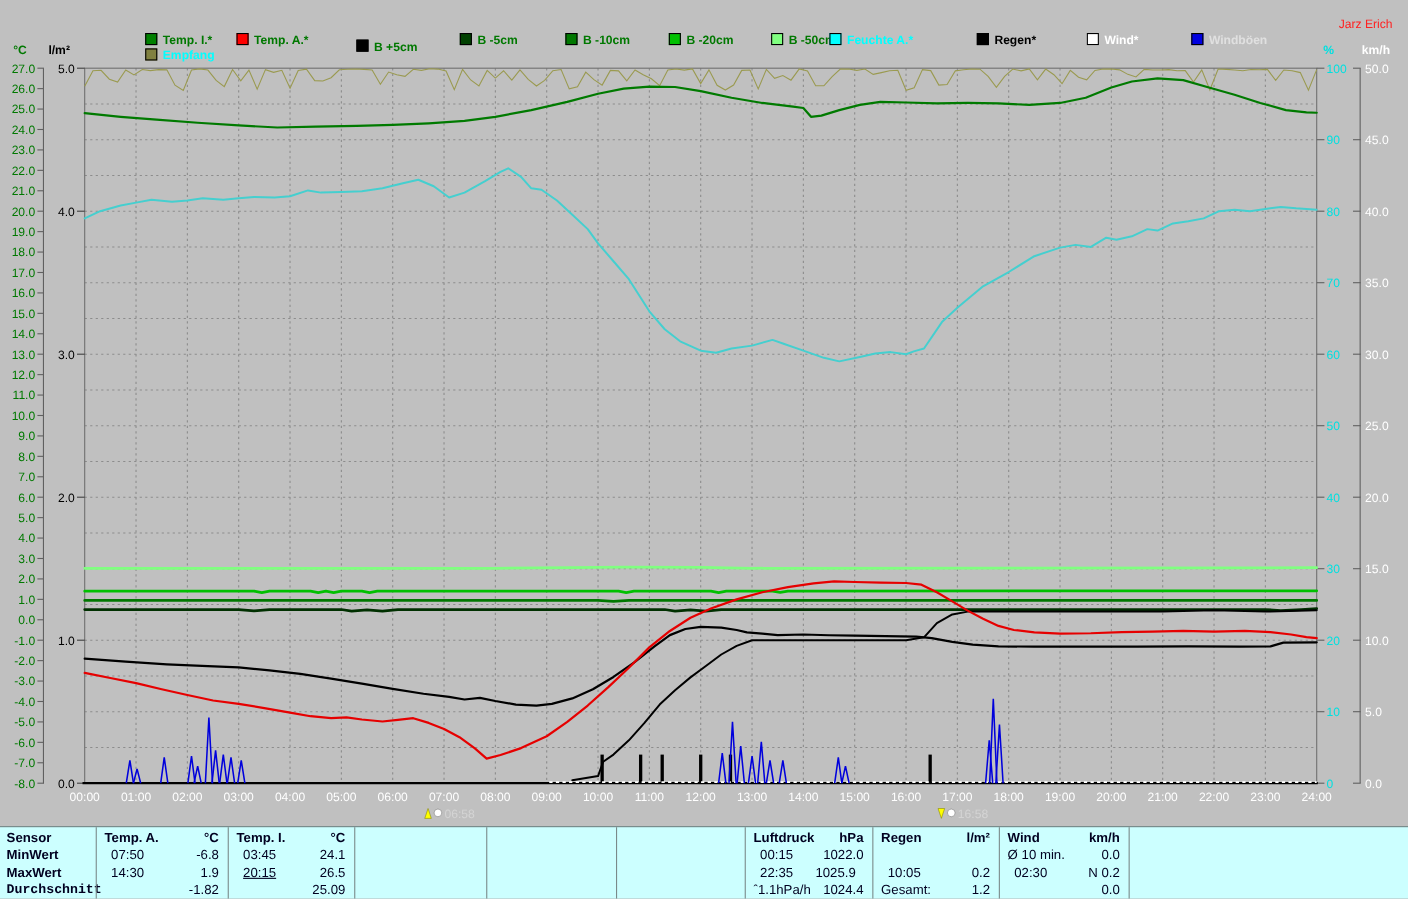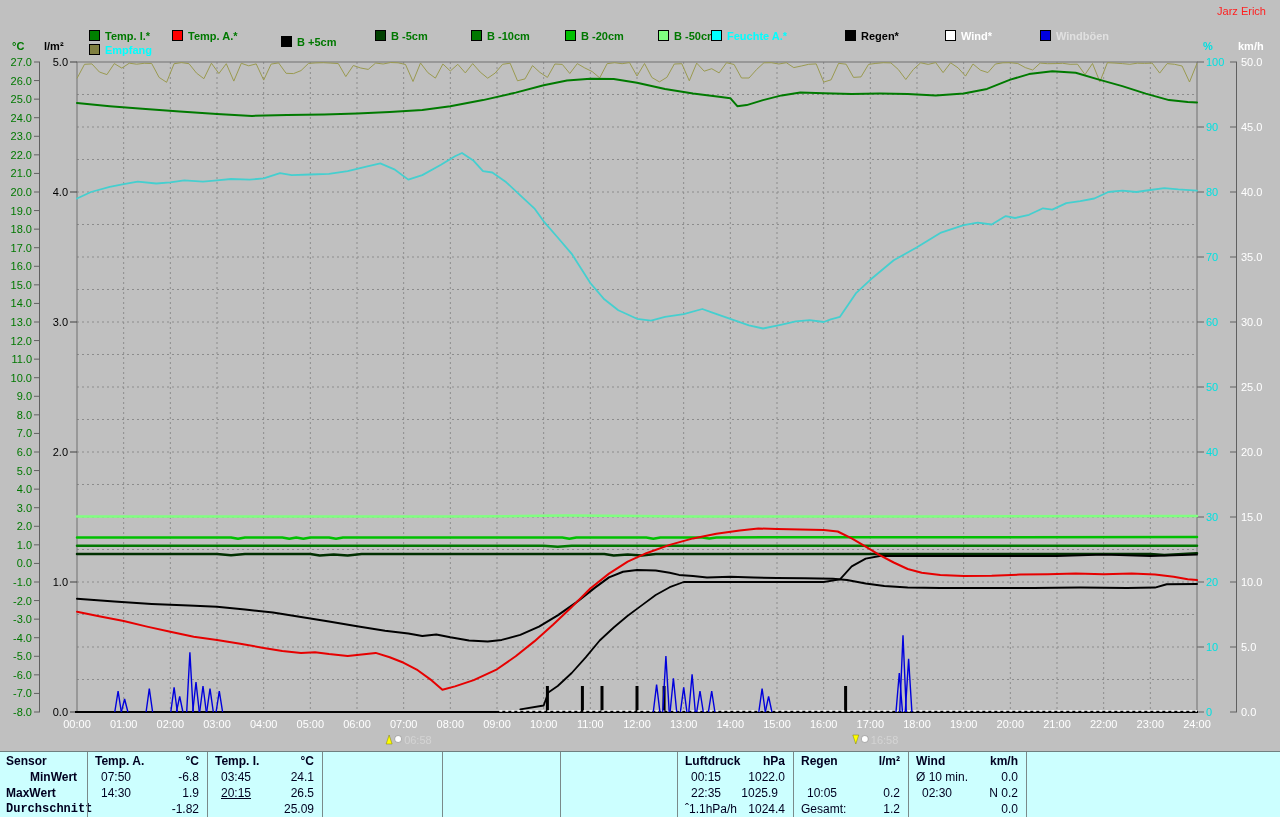--- a/index.html
+++ b/index.html
@@ -1,22 +1,22 @@
 <!DOCTYPE html>
 <html><head>
 <meta charset="utf-8">
 <style>
   html,body{margin:0;padding:0;background:#9a9a9a;}
   .screen{position:relative;width:1280px;height:817px;background:#C0C0C0;overflow:hidden;
           font-family:"Liberation Sans",sans-serif;}
   .abs{position:absolute;}
   .title{width:100%;text-align:center;top:6px;color:#FFFFFF;font:400 14px "Liberation Sans",sans-serif;}
-  .author{top:5px;right:14px;color:#FF2020;font:400 11px "Liberation Sans",sans-serif;}
+  .author{top:16px;right:14px;color:#FF2020;font:400 11px "Liberation Sans",sans-serif;}
   .axis-unit{font:700 11px "Liberation Sans",sans-serif;}
-  .legend-item{position:absolute;height:11px;font:700 11px "Liberation Sans",sans-serif;white-space:nowrap;}
+  .legend-item{position:absolute;height:11px;font:700 11px "Liberation Sans",sans-serif;white-space:nowrap;margin-left:43px;}
   .legend-item .sw{display:inline-block;width:9px;height:9px;border:1px solid #000;vertical-align:-1px;margin-right:5px;}
   svg text{font-family:"Liberation Sans",sans-serif;}
   .stats-table{top:751px;left:0;width:1280px;height:66px;background:#CCFFFF;border-top:1px solid #708080;}
   .stats-table .cell{position:absolute;font:400 12px "Liberation Sans",sans-serif;color:#000020;white-space:nowrap;}
   .stats-table .bold{font-weight:700;}
   .stats-table .right{text-align:right;}
   .stats-table .divider{position:absolute;top:0;width:1px;height:66px;background:#7A8A8A;}
 </style>
 </head>
 <body>
@@ -286,21 +286,21 @@
       <polygon points="386.12666666666667,744 392.12666666666667,744 389.12666666666667,735" fill="#FFFF00" stroke="#808000" stroke-width="0.5"></polygon>
       <circle cx="398.12666666666667" cy="739" r="3.5" fill="#FFFFFF" stroke="#707070" stroke-width="0.5"></circle>
       <text x="404.12666666666667" y="744" fill="#D4D4D4" text-anchor="start" font-size="11" font-weight="400">06:58</text>
       <polygon points="852.7933333333332,735 858.7933333333332,735 855.7933333333332,744" fill="#FFFF00" stroke="#808000" stroke-width="0.5"></polygon>
       <circle cx="864.7933333333332" cy="739" r="3.5" fill="#FFFFFF" stroke="#707070" stroke-width="0.5"></circle>
       <text x="870.7933333333332" y="744" fill="#D4D4D4" text-anchor="start" font-size="11" font-weight="400">16:58</text>
     </svg>
 
   <div id="stats" class="abs stats-table">
       <div class="cell bold" style="left: 6px; top: 2px;">Sensor</div>
-      <div class="cell bold" style="left: 6px; top: 18px; margin-left: 24px;">MinWert</div>
+      <div class="cell bold" style="left: 6px; top: 18px;">MinWert</div>
       <div class="cell bold" style="left: 6px; top: 34px;">MaxWert</div>
       <div class="cell bold" style="left: 6px; top: 50px; font-family: Liberation Mono, monospace;">Durchschnitt</div>
       <div class="divider" style="left: 87px;"></div>
       <div class="divider" style="left: 207px;"></div>
       <div class="divider" style="left: 322px;"></div>
       <div class="divider" style="left: 442px;"></div>
       <div class="divider" style="left: 560px;"></div>
       <div class="divider" style="left: 677px;"></div>
       <div class="divider" style="left: 793px;"></div>
       <div class="divider" style="left: 908px;"></div>

